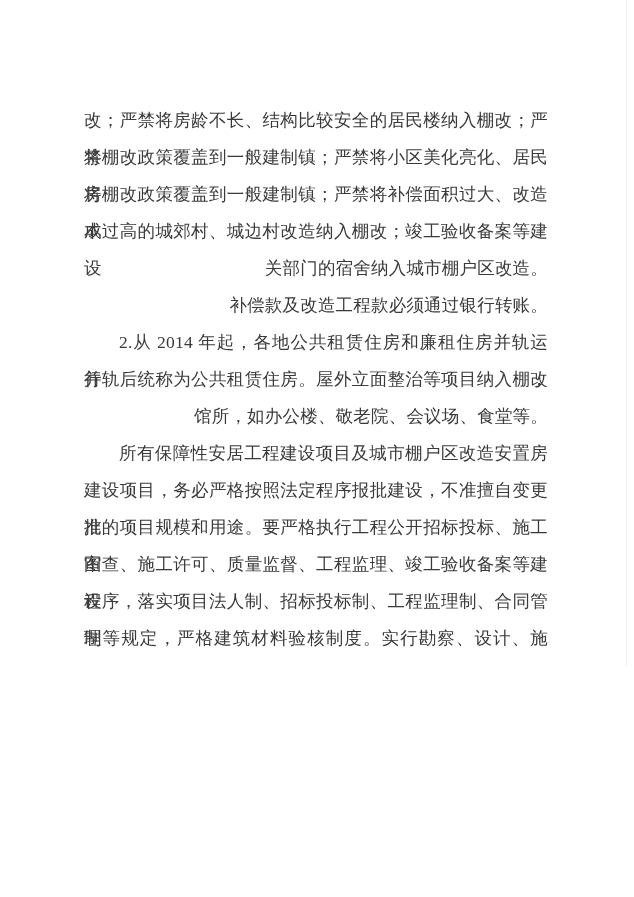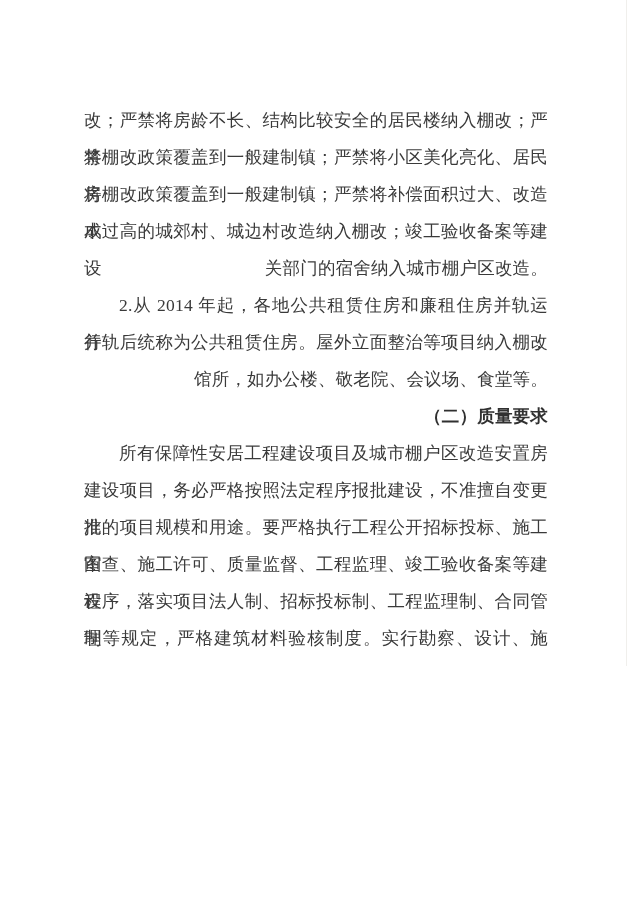--- a/index.html
+++ b/index.html
@@ -70,24 +70,24 @@
 <div class="page">
 
   <div class="scan-edge"></div>
 
   <div class="textblock">
     <div class="line full">改；严禁将房龄不长、结构比较安全的居民楼纳入棚改；严禁</div>
     <div class="line full">将棚改政策覆盖到一般建制镇；严禁将小区美化亮化、居民房</div>
     <div class="line full">将棚改政策覆盖到一般建制镇；严禁将补偿面积过大、改造成</div>
     <div class="line full">本过高的城郊村、城边村改造纳入棚改；竣工验收备案等建设</div>
     <div class="line">关部门的宿舍纳入城市棚户区改造。</div>
+    <div class="line">补偿款及改造工程款必须通过银行转账。</div>
     <div class="line full indent">2.从 2014 年起，各地公共租赁住房和廉租住房并轨运行，</div>
     <div class="line full">并轨后统称为公共租赁住房。屋外立面整治等项目纳入棚改</div>
     <div class="line">馆所，如办公楼、敬老院、会议场、食堂等。</div>
-    <div class="line indent bold">（二）质量要求</div>
     <div class="line full indent">所有保障性安居工程建设项目及城市棚户区改造安置房</div>
     <div class="line full">建设项目，务必严格按照法定程序报批建设，不准擅自变更批</div>
     <div class="line full">准的项目规模和用途。要严格执行工程公开招标投标、施工图</div>
     <div class="line full">审查、施工许可、质量监督、工程监理、竣工验收备案等建设</div>
     <div class="line full">程序，落实项目法人制、招标投标制、工程监理制、合同管理</div>
     <div class="line full">制等规定，严格建筑材料验核制度。实行勘察、设计、施工、</div>
     <div class="line">质量责任永久性标识，接受社会监督。</div>
     <div class="line full">监理单位负责人和项目负责人责任终身制。在住房建筑上设置</div>
   </div>
 

